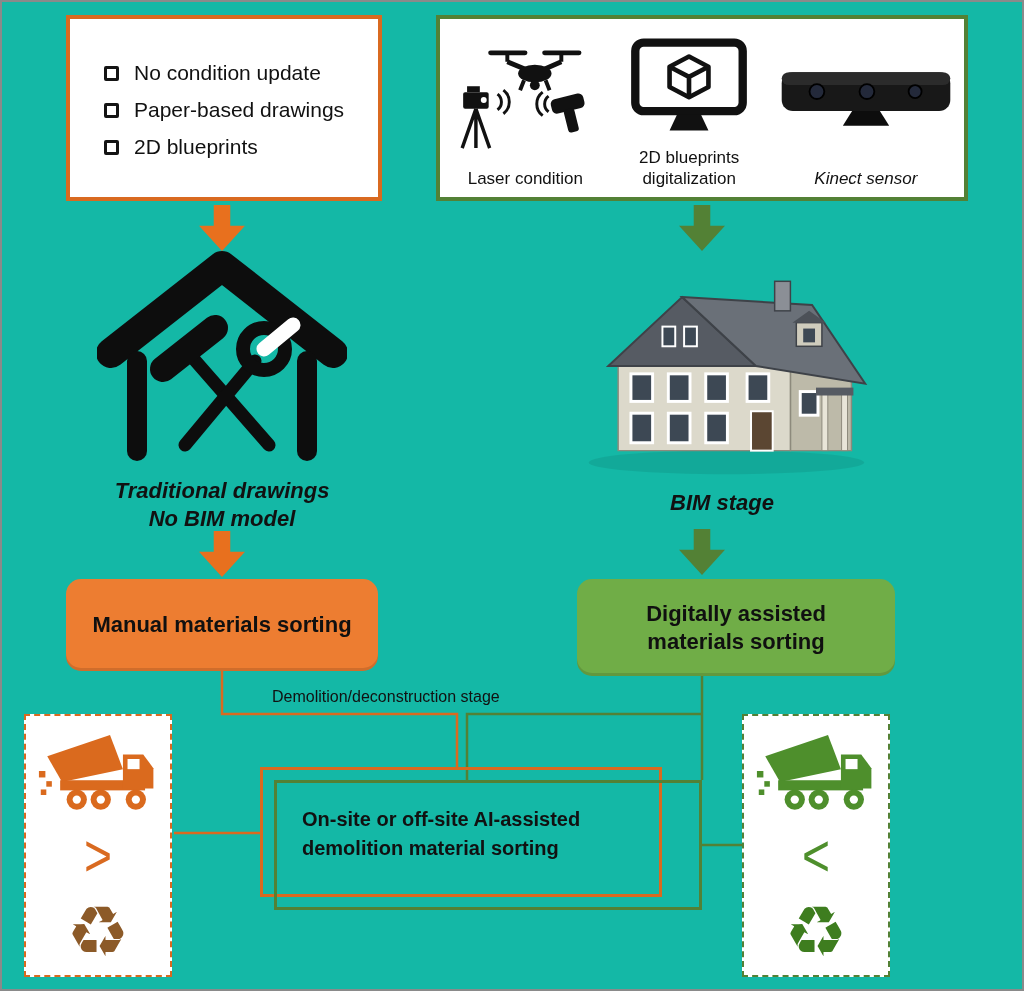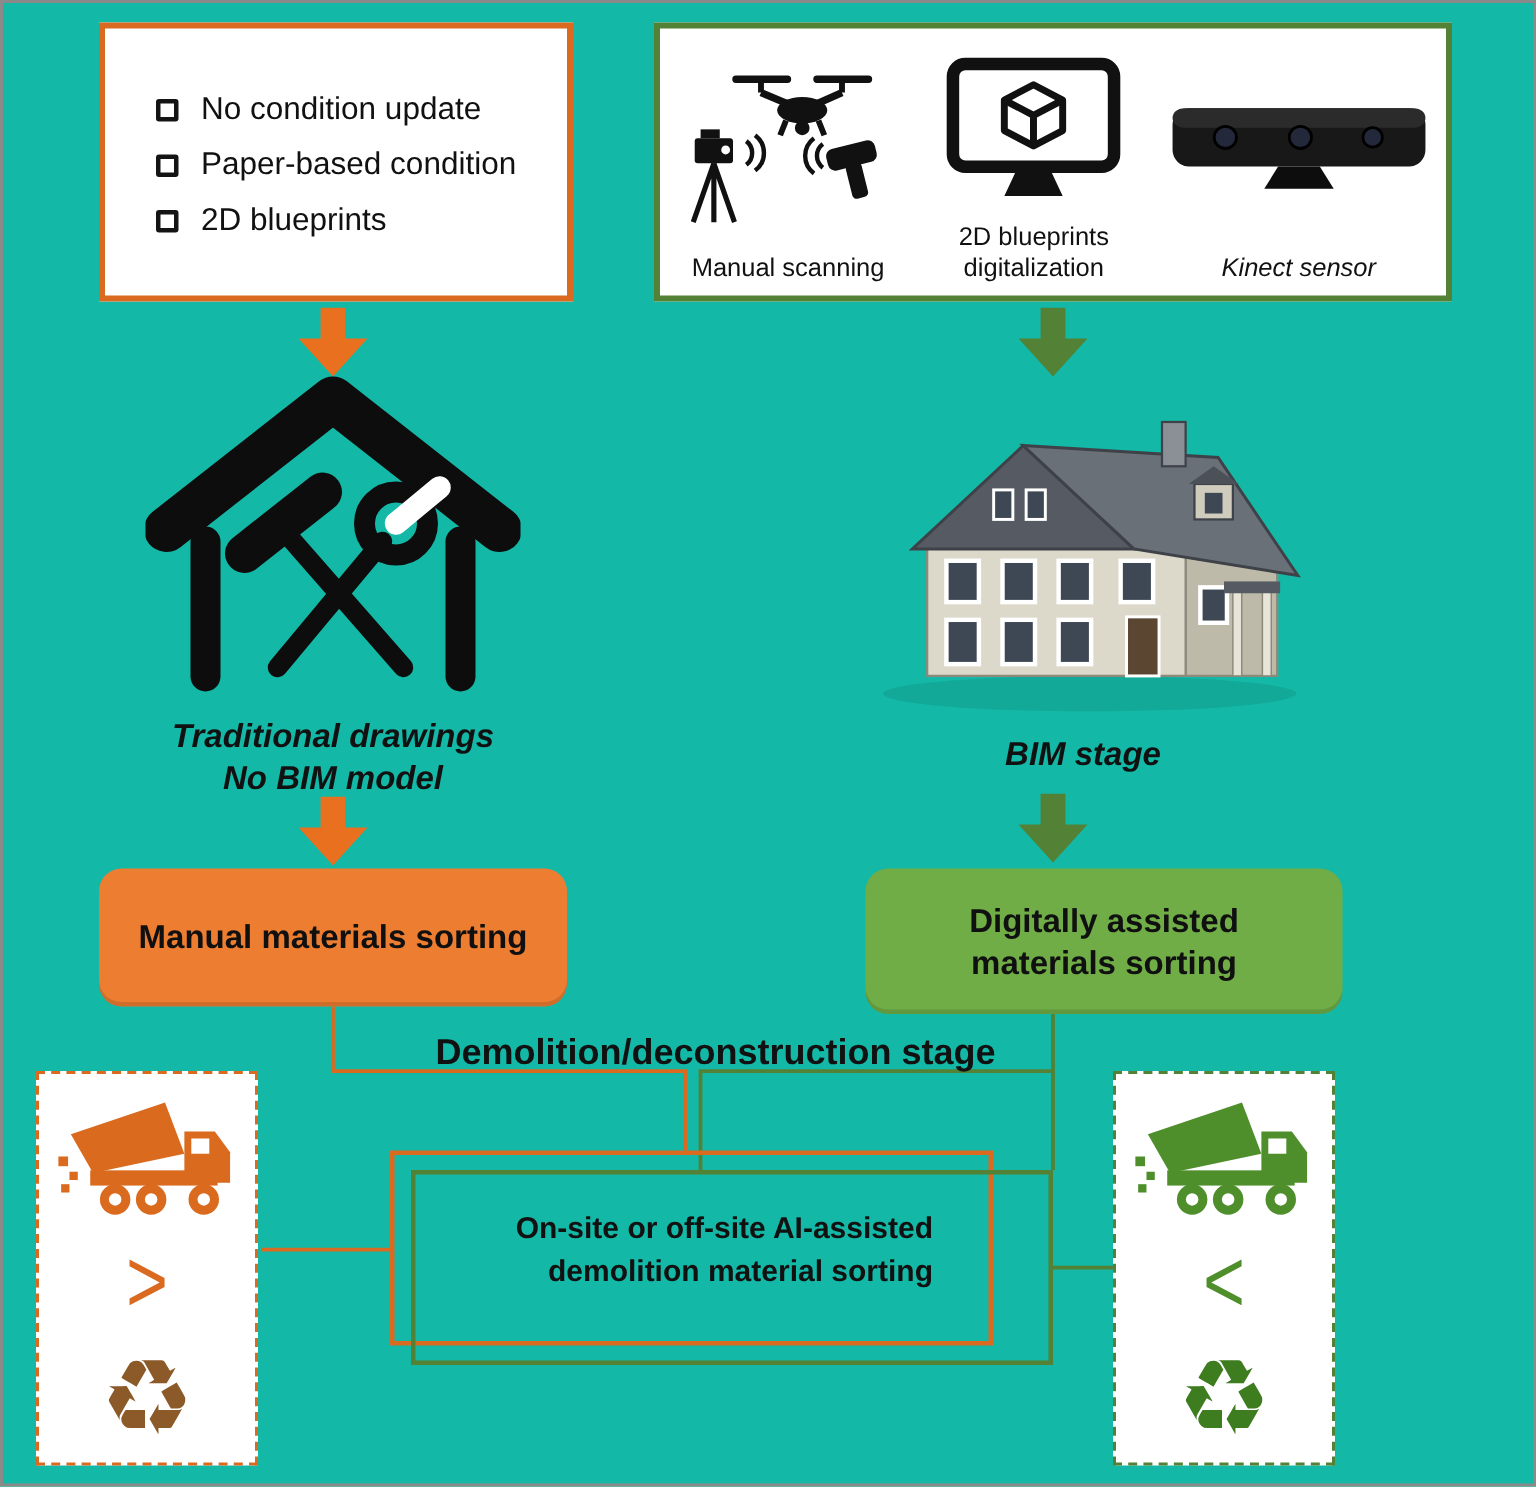--- a/index.html
+++ b/index.html
@@ -35,28 +35,28 @@
 
   
   .sort-box { border-radius:15px; display:flex; flex-direction:column; align-items:center;
               justify-content:center; text-align:right; font-weight:700; font-size:22px;
               line-height:28px; color:#101010; }
   .sort-orange { left:64px; top:577px; width:312px; height:92px; background:#ED7D31;
                  box-shadow: inset 0 -3px 0 rgba(0,0,0,0.12); }
   .sort-green  { left:544px; top:577px; width:318px; height:97px; background:#70AD47;
                  box-shadow: inset 0 -3px 0 rgba(0,0,0,0.12); margin-left: 31px; }
 
-  .stage-label { left:270px; top:686px; width:410px; text-align:center; font-size:24px;font-weight:bold; }
+  .stage-label { left:270px; top:686px; width:410px; font-size:16px; }
 
   
   .rect-orange { left:258px; top:765px; width:402px; height:130px;
                  border:3px solid #D96A20; background:transparent; }
   .rect-green  { left:272px; top:778px; width:428px; height:130px;
                  border:3px solid #538135; background:transparent; }
-  .ai-text { left:300px; top:803px; width:320px; text-align:right; font-weight:700;
+  .ai-text { left:300px; top:803px; width:320px; text-align:left; font-weight:700;
              font-size:20px; line-height:29px; }
 
   
   .dashed-box { width:148px; height:263px; display:flex; flex-direction:column;
                 align-items:center; justify-content:space-between; padding:12px 0 8px 0;
                 background:#fff; }
   .dashed-orange { left:22px;  top:712px; border:2px dashed #D96A20; }
   .dashed-green  { left:740px; top:712px; border:2px dashed #538135; }
   .compare-symbol { font-size:48px; font-weight:400; line-height:1;
                     transform:scaleY(1.25); }
@@ -83,21 +83,21 @@
     <path d="M700,843 L740,843" stroke="#538135" stroke-width="2.5" fill="none"></path>
   </svg>
 
   <div class="abs checklist-box">
     <div class="check-row">
       <span class="check-square"></span>
       <span>No condition update</span>
     </div>
     <div class="check-row">
       <span class="check-square"></span>
-      <span>Paper-based condition</span>
+      <span>Paper-based drawings</span>
     </div>
     <div class="check-row">
       <span class="check-square"></span>
       <span>2D blueprints</span>
     </div>
   </div>
 
   <div class="abs capture-box">
 
     <div class="capture-col c1">
@@ -121,21 +121,21 @@
           <path d="M99,52 A10,10 0 0 0 99,68" stroke="#111" stroke-width="3" fill="none"></path>
           <path d="M93,48 A15,15 0 0 0 93,72" stroke="#111" stroke-width="3" fill="none"></path>
 
           <g transform="rotate(-14 120 66)">
             <rect x="103" y="52" width="34" height="15" rx="5" fill="#111"></rect>
             <rect x="114" y="65" width="11" height="24" rx="3" fill="#111"></rect>
           </g>
         </svg>
       </div>
       <div class="capture-label">
-        <div>Manual scanning</div>
+        <div>Laser condition</div>
         <div></div>
       </div>
     </div>
 
     <div class="capture-col c2">
       <div class="capture-icon">
         <svg width="122" height="100" viewBox="0 0 130 108">
           <rect x="7" y="5" width="116" height="74" rx="9" fill="none" stroke="#111" stroke-width="9"></rect>
           <path d="M65,20 L86,31 V53 L65,64 L44,53 V31 Z" fill="none" stroke="#111" stroke-width="5" stroke-linejoin="round"></path>
           <path d="M44,31 L65,42 L86,31 M65,42 V64" fill="none" stroke="#111" stroke-width="5" stroke-linejoin="round"></path>

